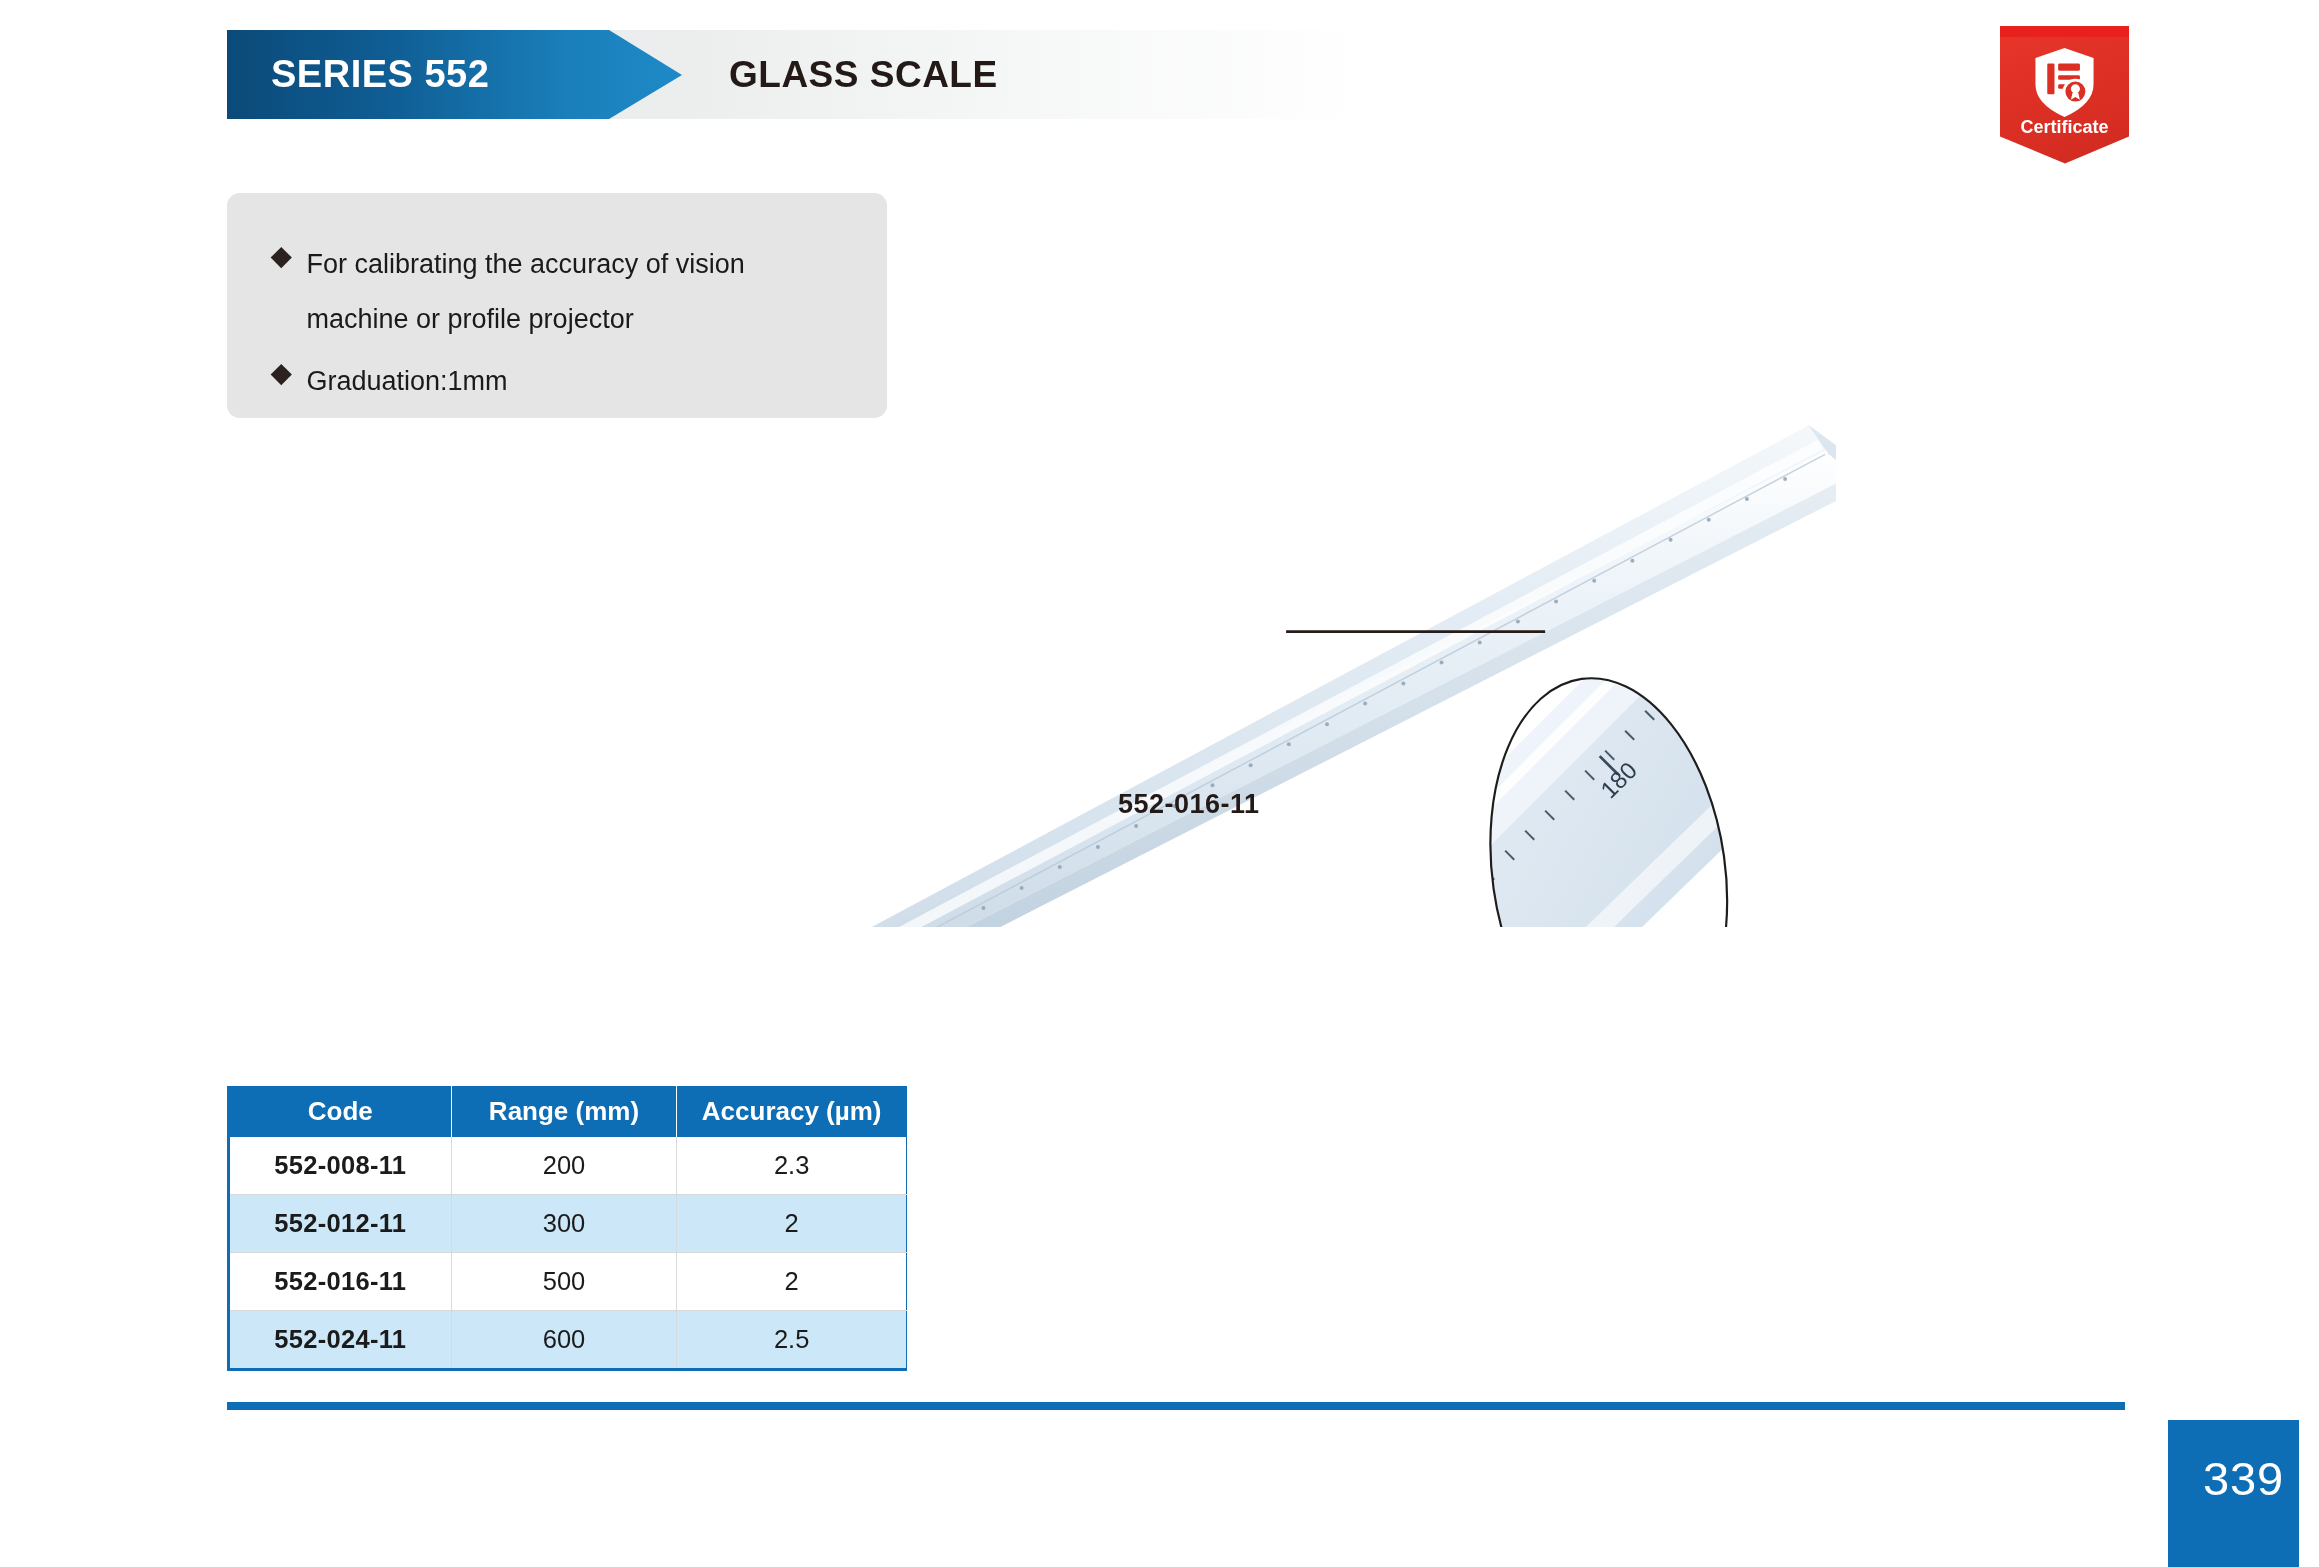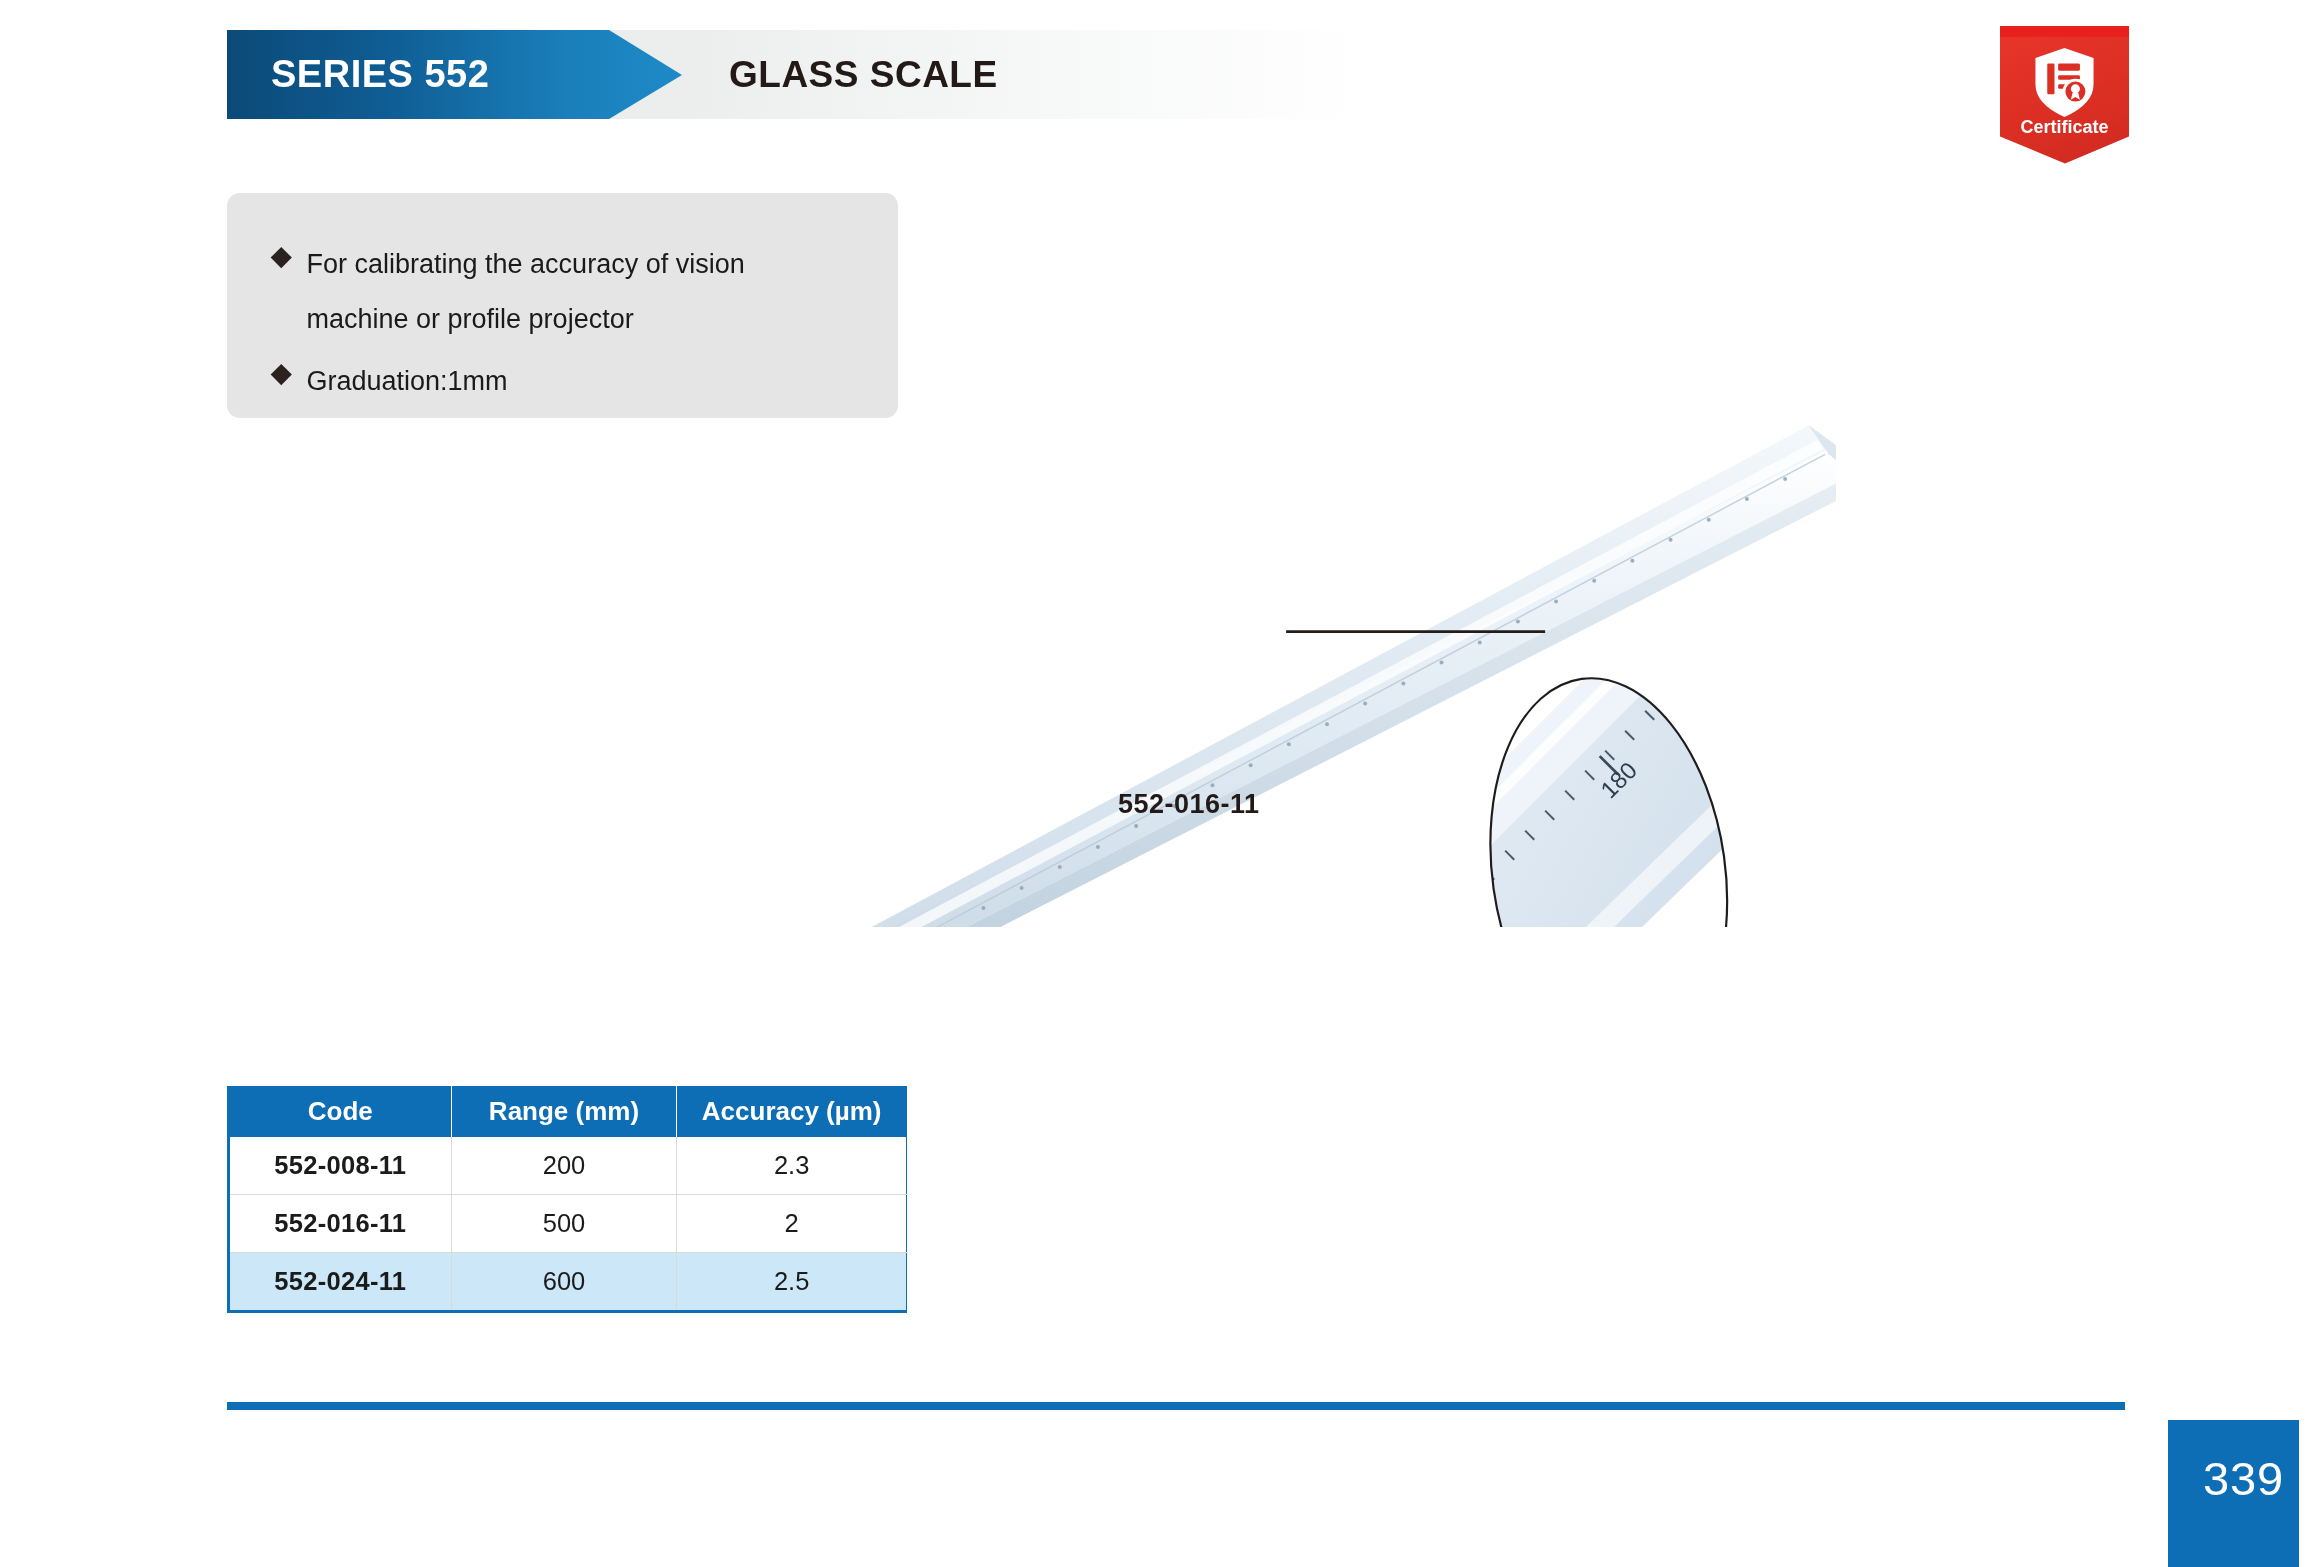--- a/index.html
+++ b/index.html
@@ -105,21 +105,20 @@
 
   
   .feature-box {
     position: absolute;
     left: 227px;
     top: 193px;
     width: 660px;
     height: 225px;
     background: #e5e5e6;
     border-radius: 12.7px;
-    padding-left: 11px;
   }
   .feature-list {
     position: absolute;
     left: 47px;
     top: 44px;
     right: 25.5px;
   }
   .feature-item {
     display: flex;
     align-items: flex-start;
@@ -404,20 +403,25 @@
         <th>Range (mm)</th>
         <th>Accuracy (µm)</th>
       </tr>
     </thead>
     <tbody>
       <tr class="row-plain">
         <td class="code-cell">552-008-11</td>
         <td>200</td>
         <td>2.3</td>
       </tr>
+      <tr class="row-alt">
+        <td class="code-cell">552-012-11</td>
+        <td>300</td>
+        <td>2</td>
+      </tr>
       <tr class="row-plain">
         <td class="code-cell">552-016-11</td>
         <td>500</td>
         <td>2</td>
       </tr>
       <tr class="row-alt">
         <td class="code-cell">552-024-11</td>
         <td>600</td>
         <td>2.5</td>
       </tr>

